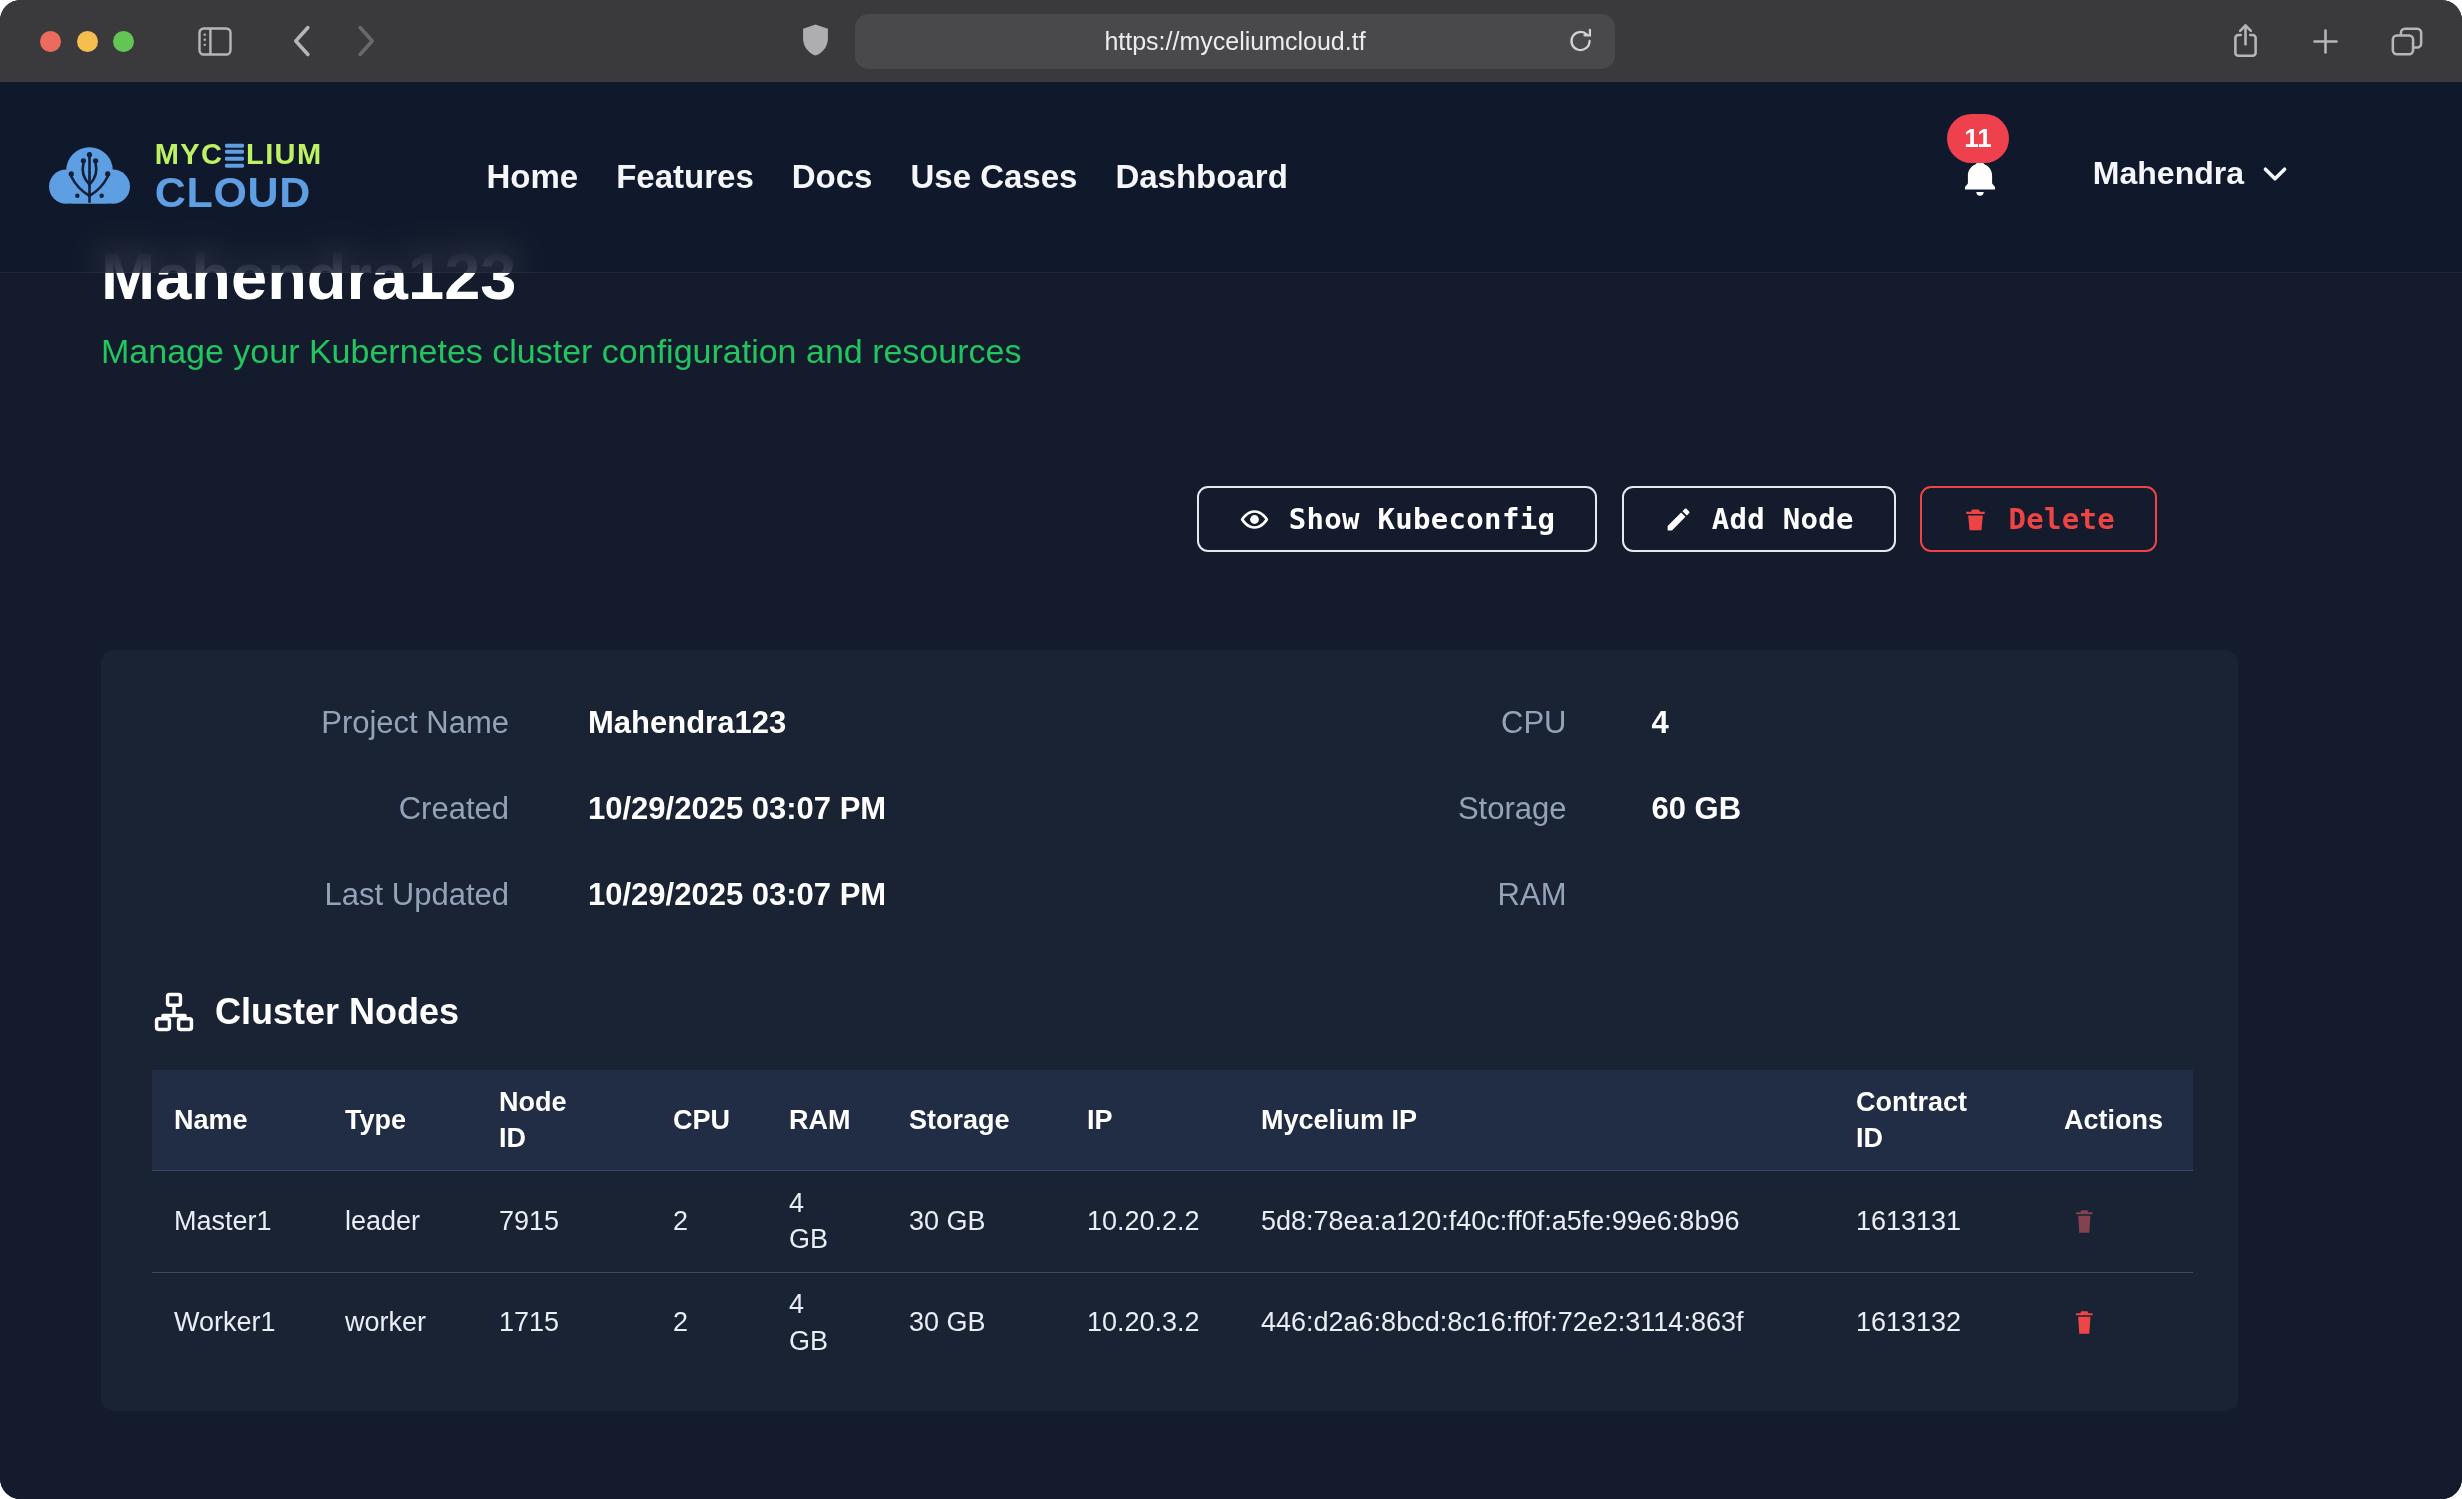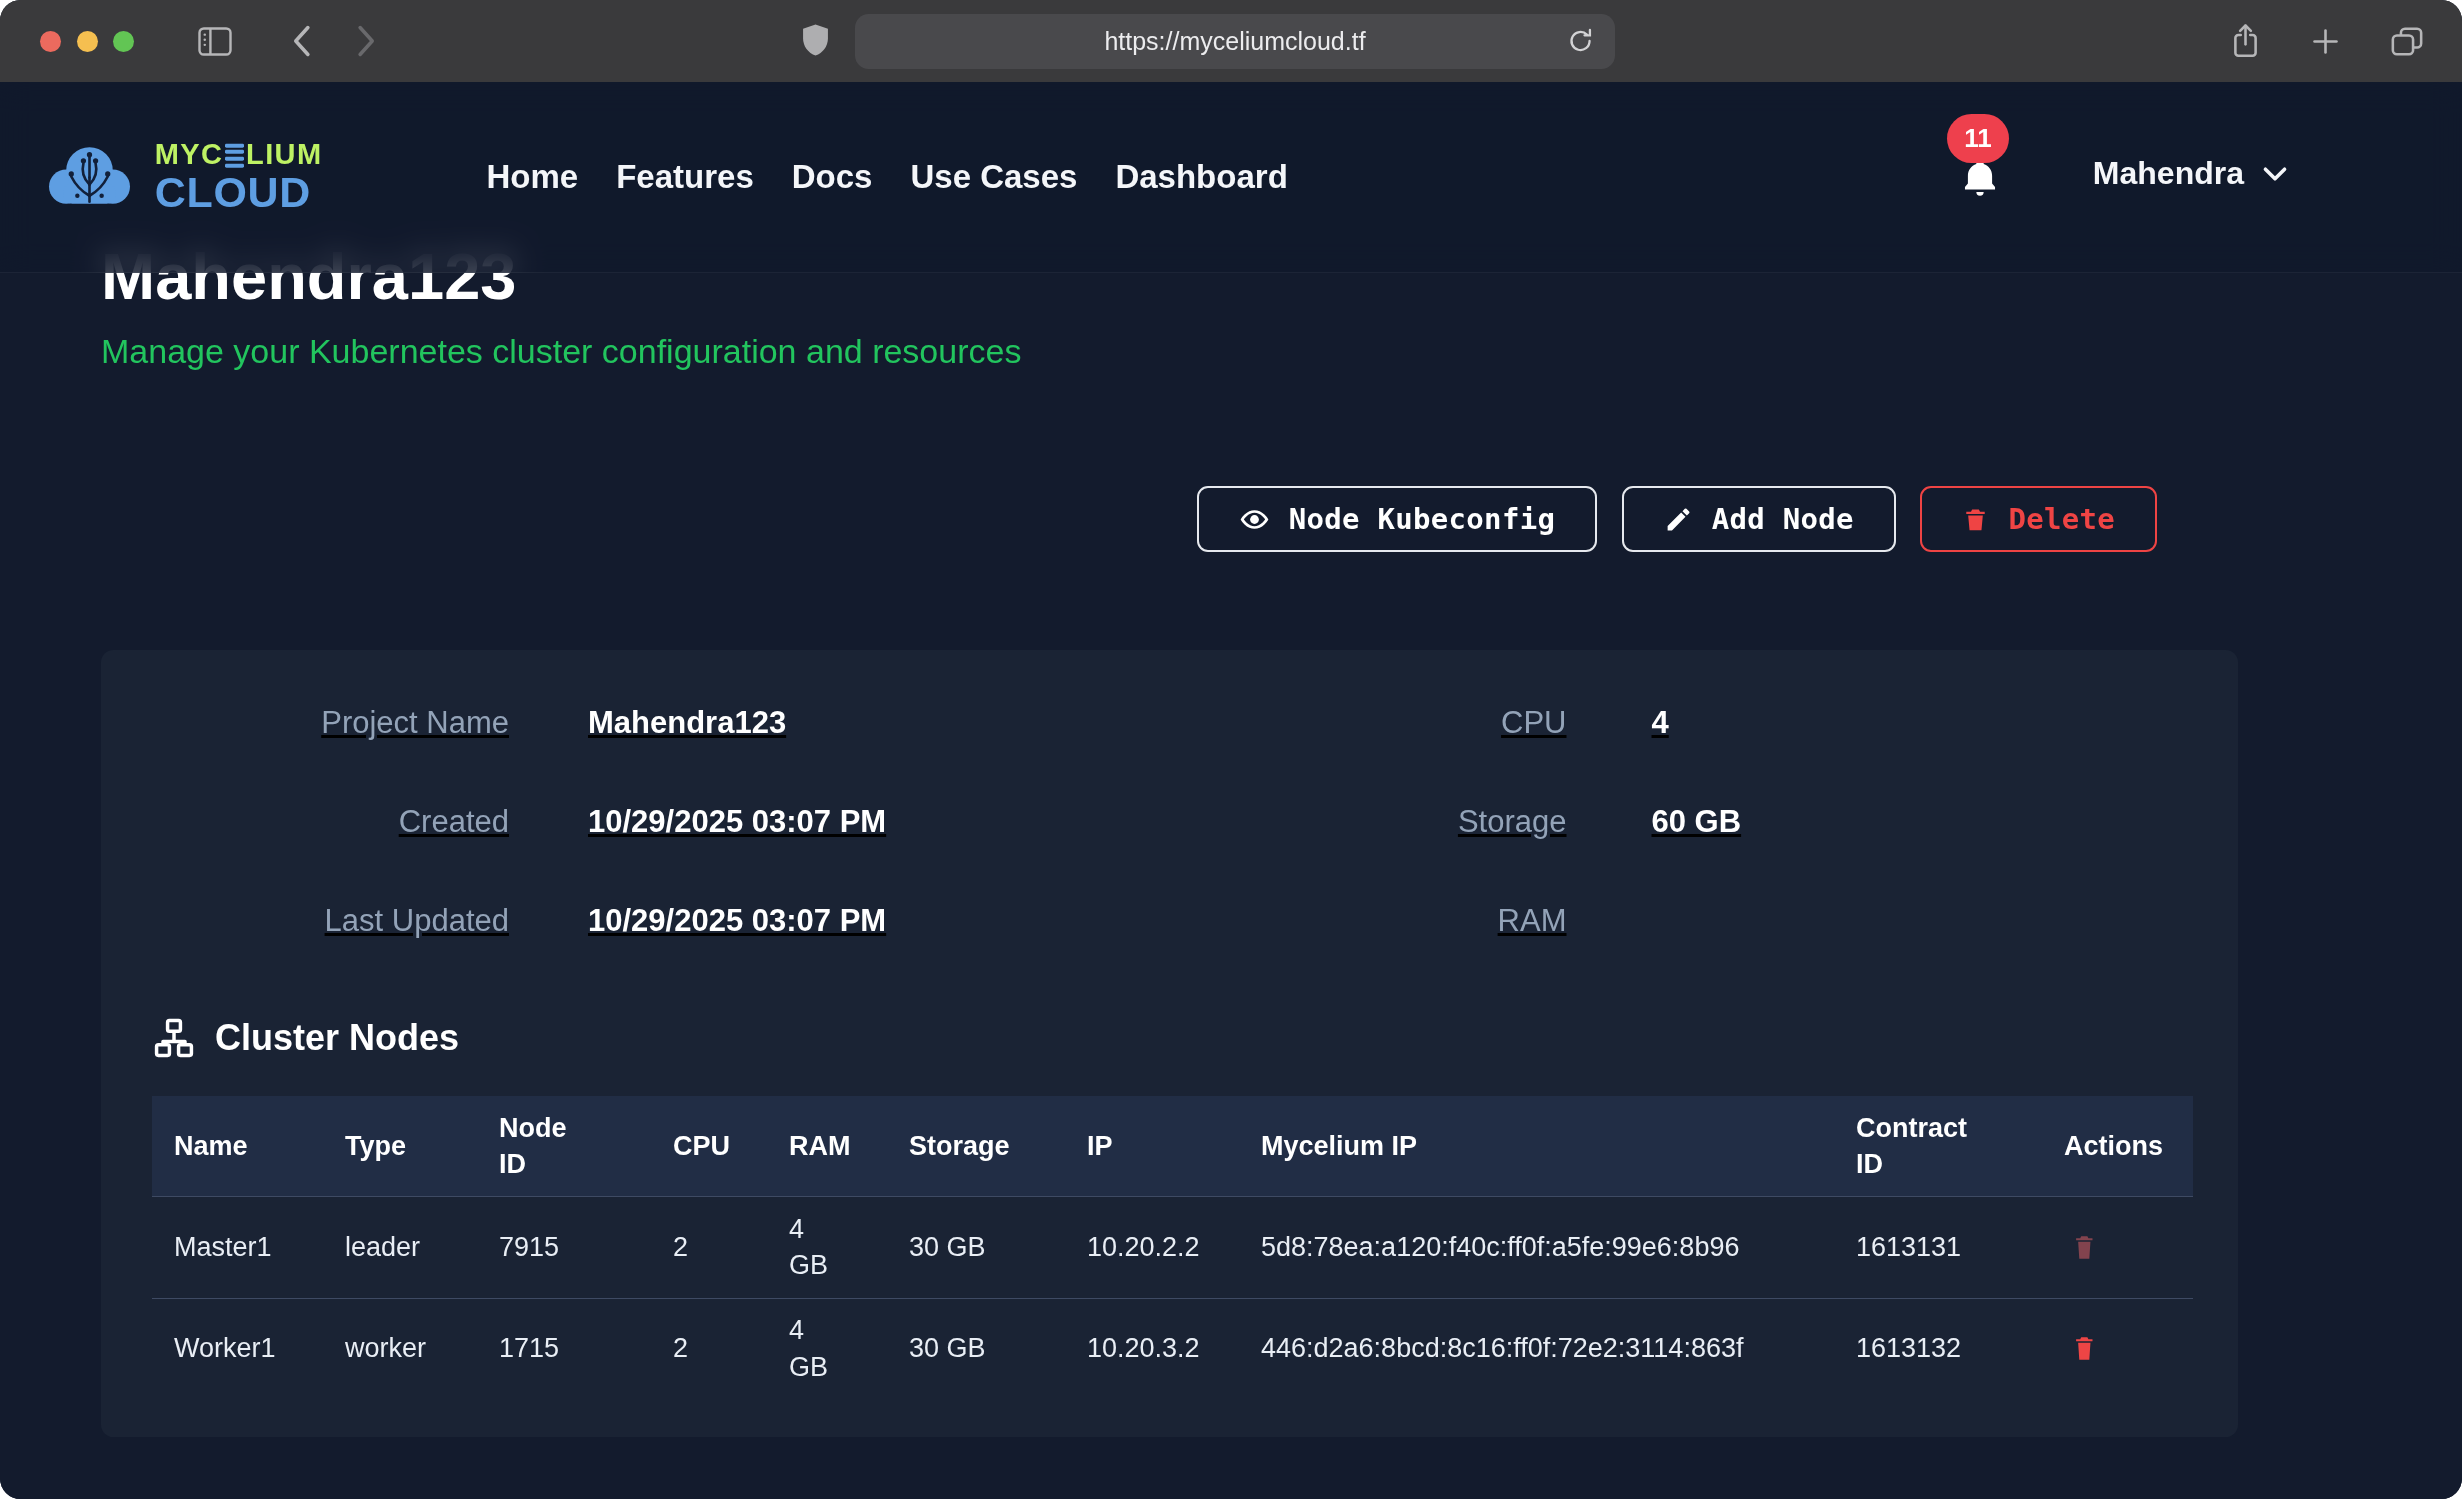--- a/index.html
+++ b/index.html
@@ -71,21 +71,21 @@
   .btn{height:66px;display:inline-flex;align-items:center;gap:19px;padding:0 40px;
        border:2.1px solid #e6e9ee;border-radius:11px;color:#fff;background:transparent;
        font-family:"DejaVu Sans Mono",monospace;font-weight:700;font-size:29px;
        letter-spacing:0.3px;cursor:pointer;}
   .btn.danger{border-color:var(--red);color:var(--red);}
   
   .card{margin-top:98px;width:2137px;background:var(--card);border-radius:12.3px;
         padding:55px 0 38px 0;box-sizing:border-box;}
   .card-inner{padding:0 45px 0 51px;}
   .details{display:grid;grid-template-columns:1fr 1fr;}
-  dl{margin:0;display:grid;row-gap:63px;align-items:baseline;font-size:31px;text-decoration:underline;}
+  dl{margin:0;display:grid;row-gap:50px;align-items:baseline;font-size:31px;}
   dl.dleft{grid-template-columns:357px 1fr;column-gap:79px;}
   dl.dright{grid-template-columns:394px 1fr;column-gap:85px;}
   dt{color:var(--slate);text-align:right;}
   dd{margin:0;color:#ffffff;font-weight:700;}
   .nodes-head{display:flex;align-items:center;gap:19px;margin-top:77px;color:#fff;}
   .nodes-title{font-size:36px;font-weight:700;}
   table{margin-top:36px;width:2041px;border-collapse:collapse;table-layout:fixed;}
   thead th{background:var(--thead);color:#fff;font-size:27px;font-weight:700;
            text-align:left;padding:13.7px 8.2px 13.7px 22px;line-height:1.35;
            vertical-align:middle;height:72px;box-sizing:content-box;}
@@ -241,21 +241,21 @@
     <div class="content">
       <h1 class="page-title">Mahendra123</h1>
       <p class="page-subtitle">Manage your Kubernetes cluster configuration and resources</p>
 
       <div class="toolbar">
         <button class="btn">
           <svg width="31" height="31" viewBox="0 0 24 24" fill="none" stroke="currentColor" stroke-width="2.1">
             <path d="M2.5 12S6 5.8 12 5.8 21.5 12 21.5 12 18 18.2 12 18.2 2.5 12 2.5 12z"></path>
             <circle cx="12" cy="12" r="3.4" fill="currentColor" stroke="none"></circle>
           </svg>
-          <span>Node Kubeconfig</span>
+          <span>Show Kubeconfig</span>
         </button>
         <button class="btn">
           <svg width="29" height="29" viewBox="0 0 24 24" fill="currentColor">
             <path d="M3 17.4V21h3.6L17.8 9.8l-3.6-3.6L3 17.4zM20.8 6.8a1 1 0 0 0 0-1.4l-2.2-2.2a1 1 0 0 0-1.4 0l-1.9 1.9 3.6 3.6 1.9-1.9z"></path>
           </svg>
           <span>Add Node</span>
         </button>
         <button class="btn danger">
           <svg width="27" height="27" viewBox="0 0 24 24" fill="currentColor">
             <path d="M9 3h6l1 2h4.2v2H3.8V5H8l1-2zM5.5 8.5h13L17.3 21.5H6.7L5.5 8.5z"></path>

